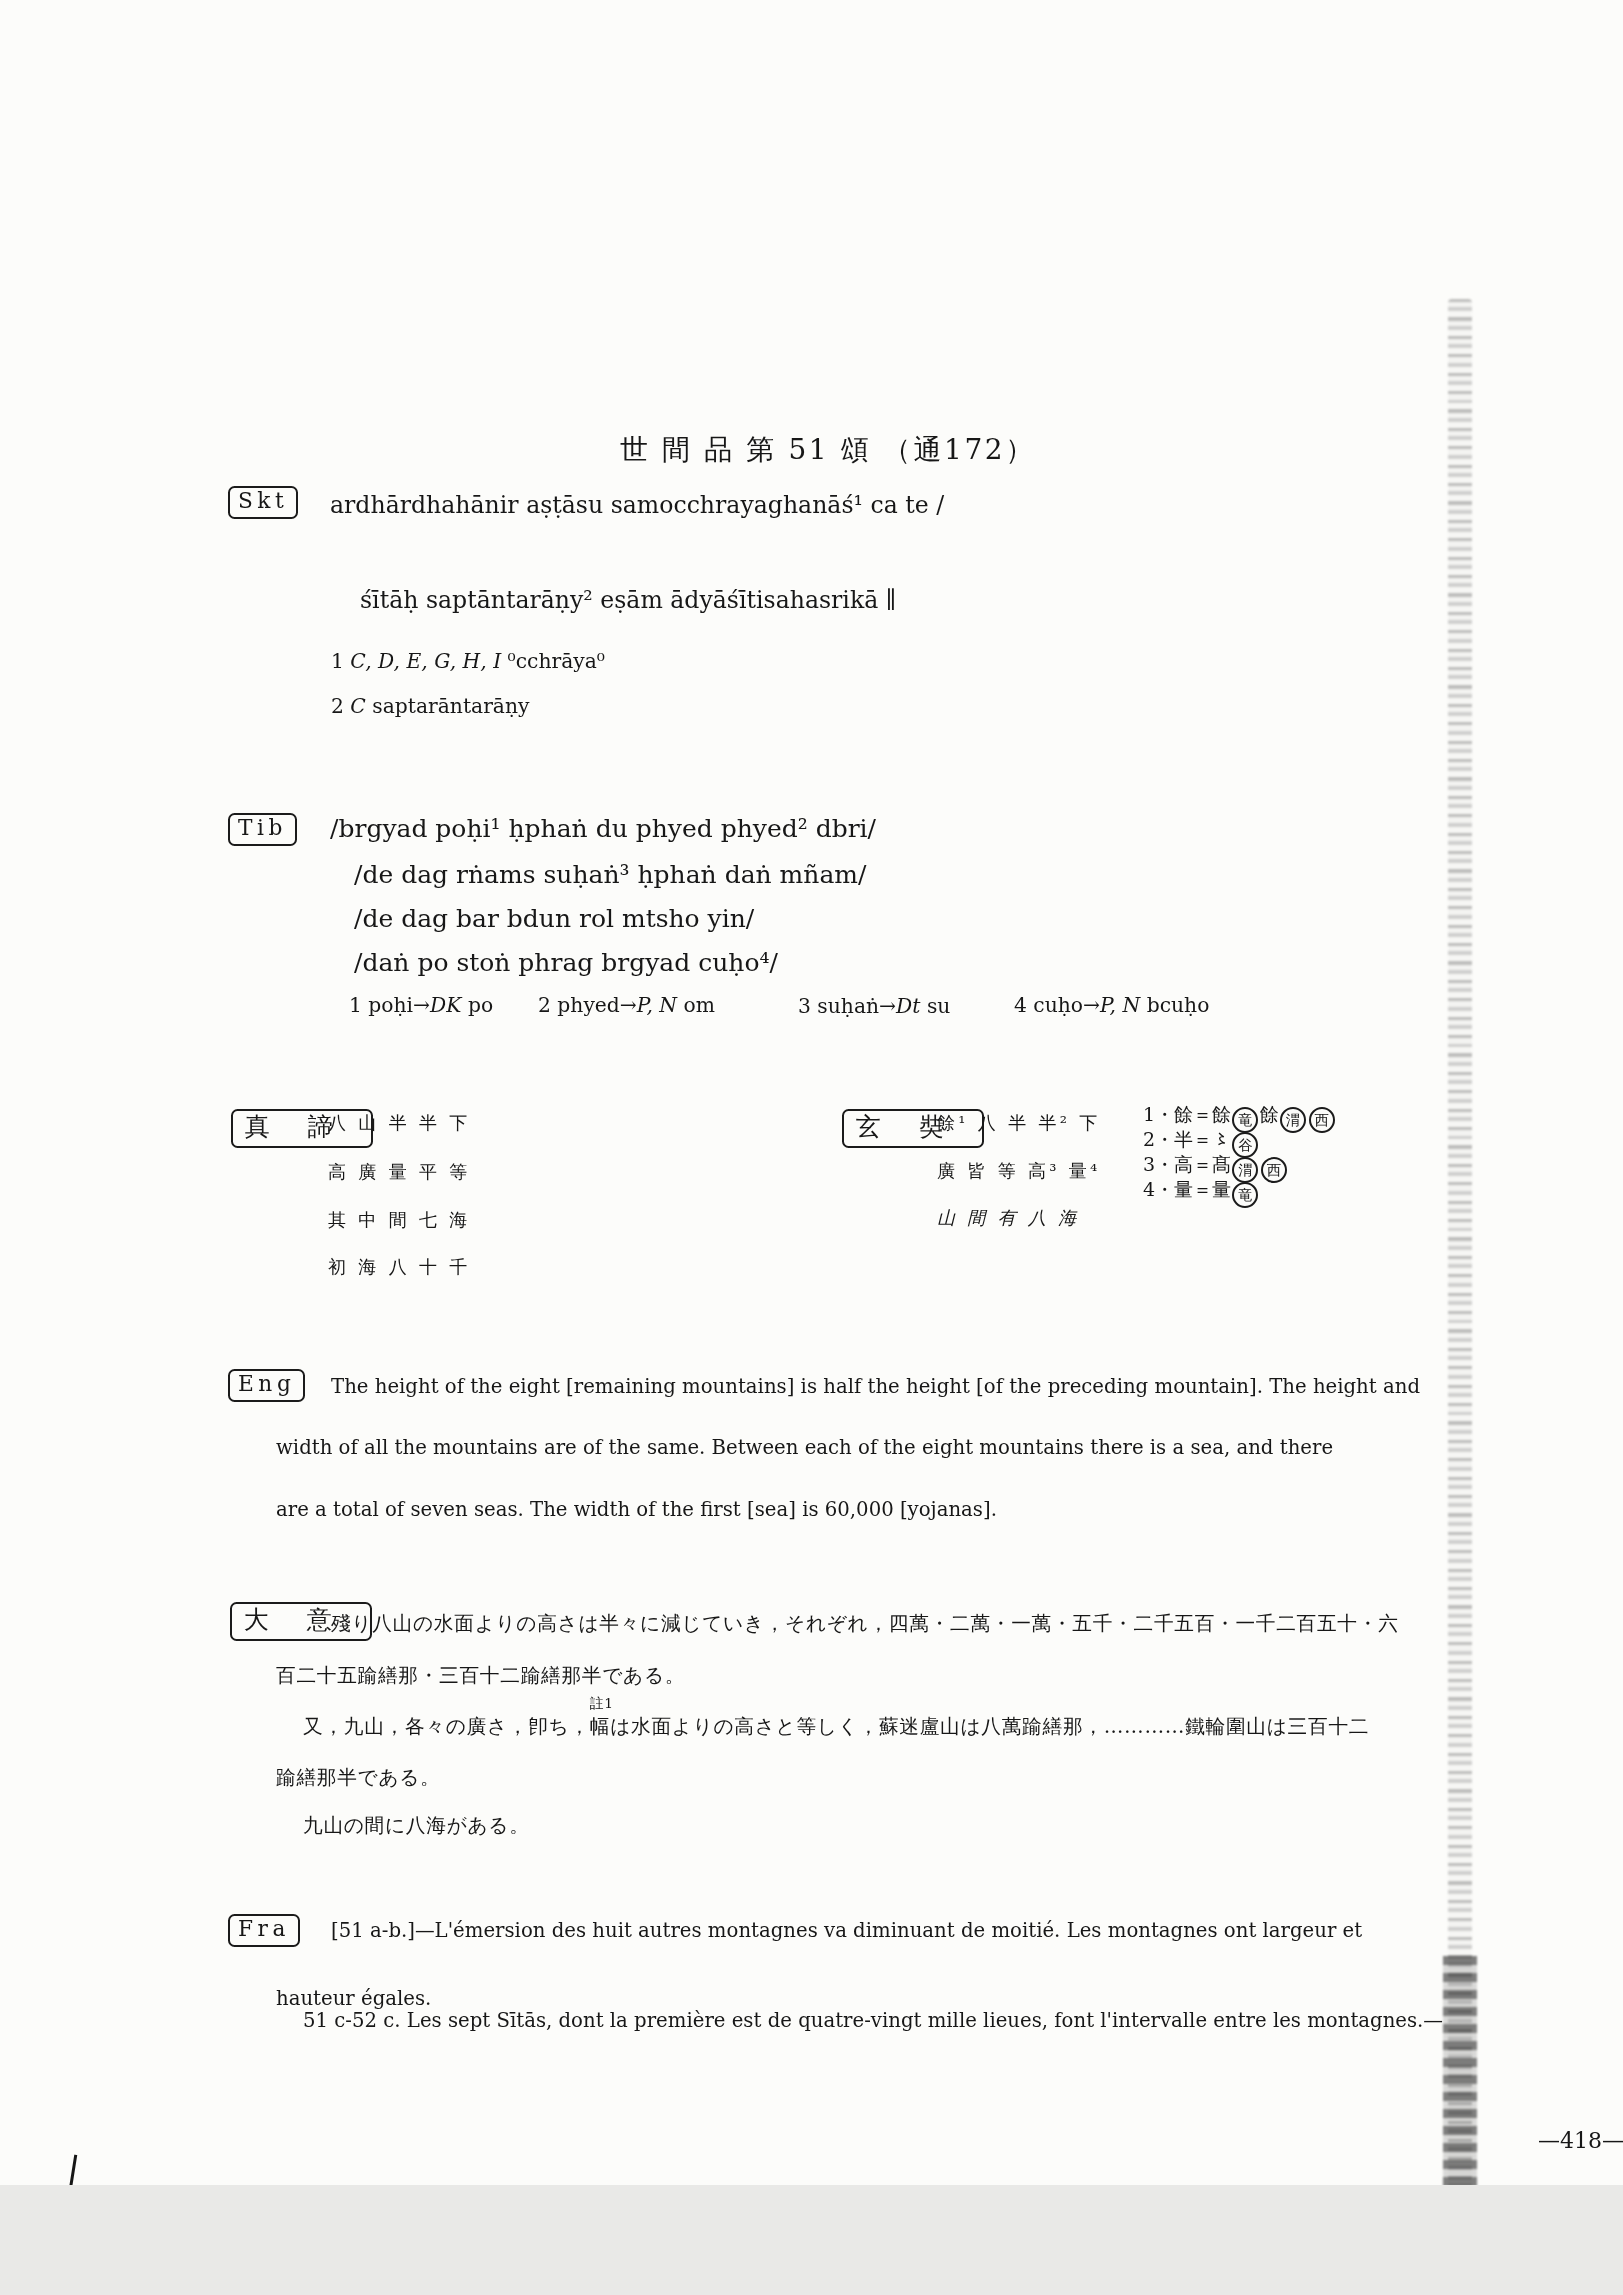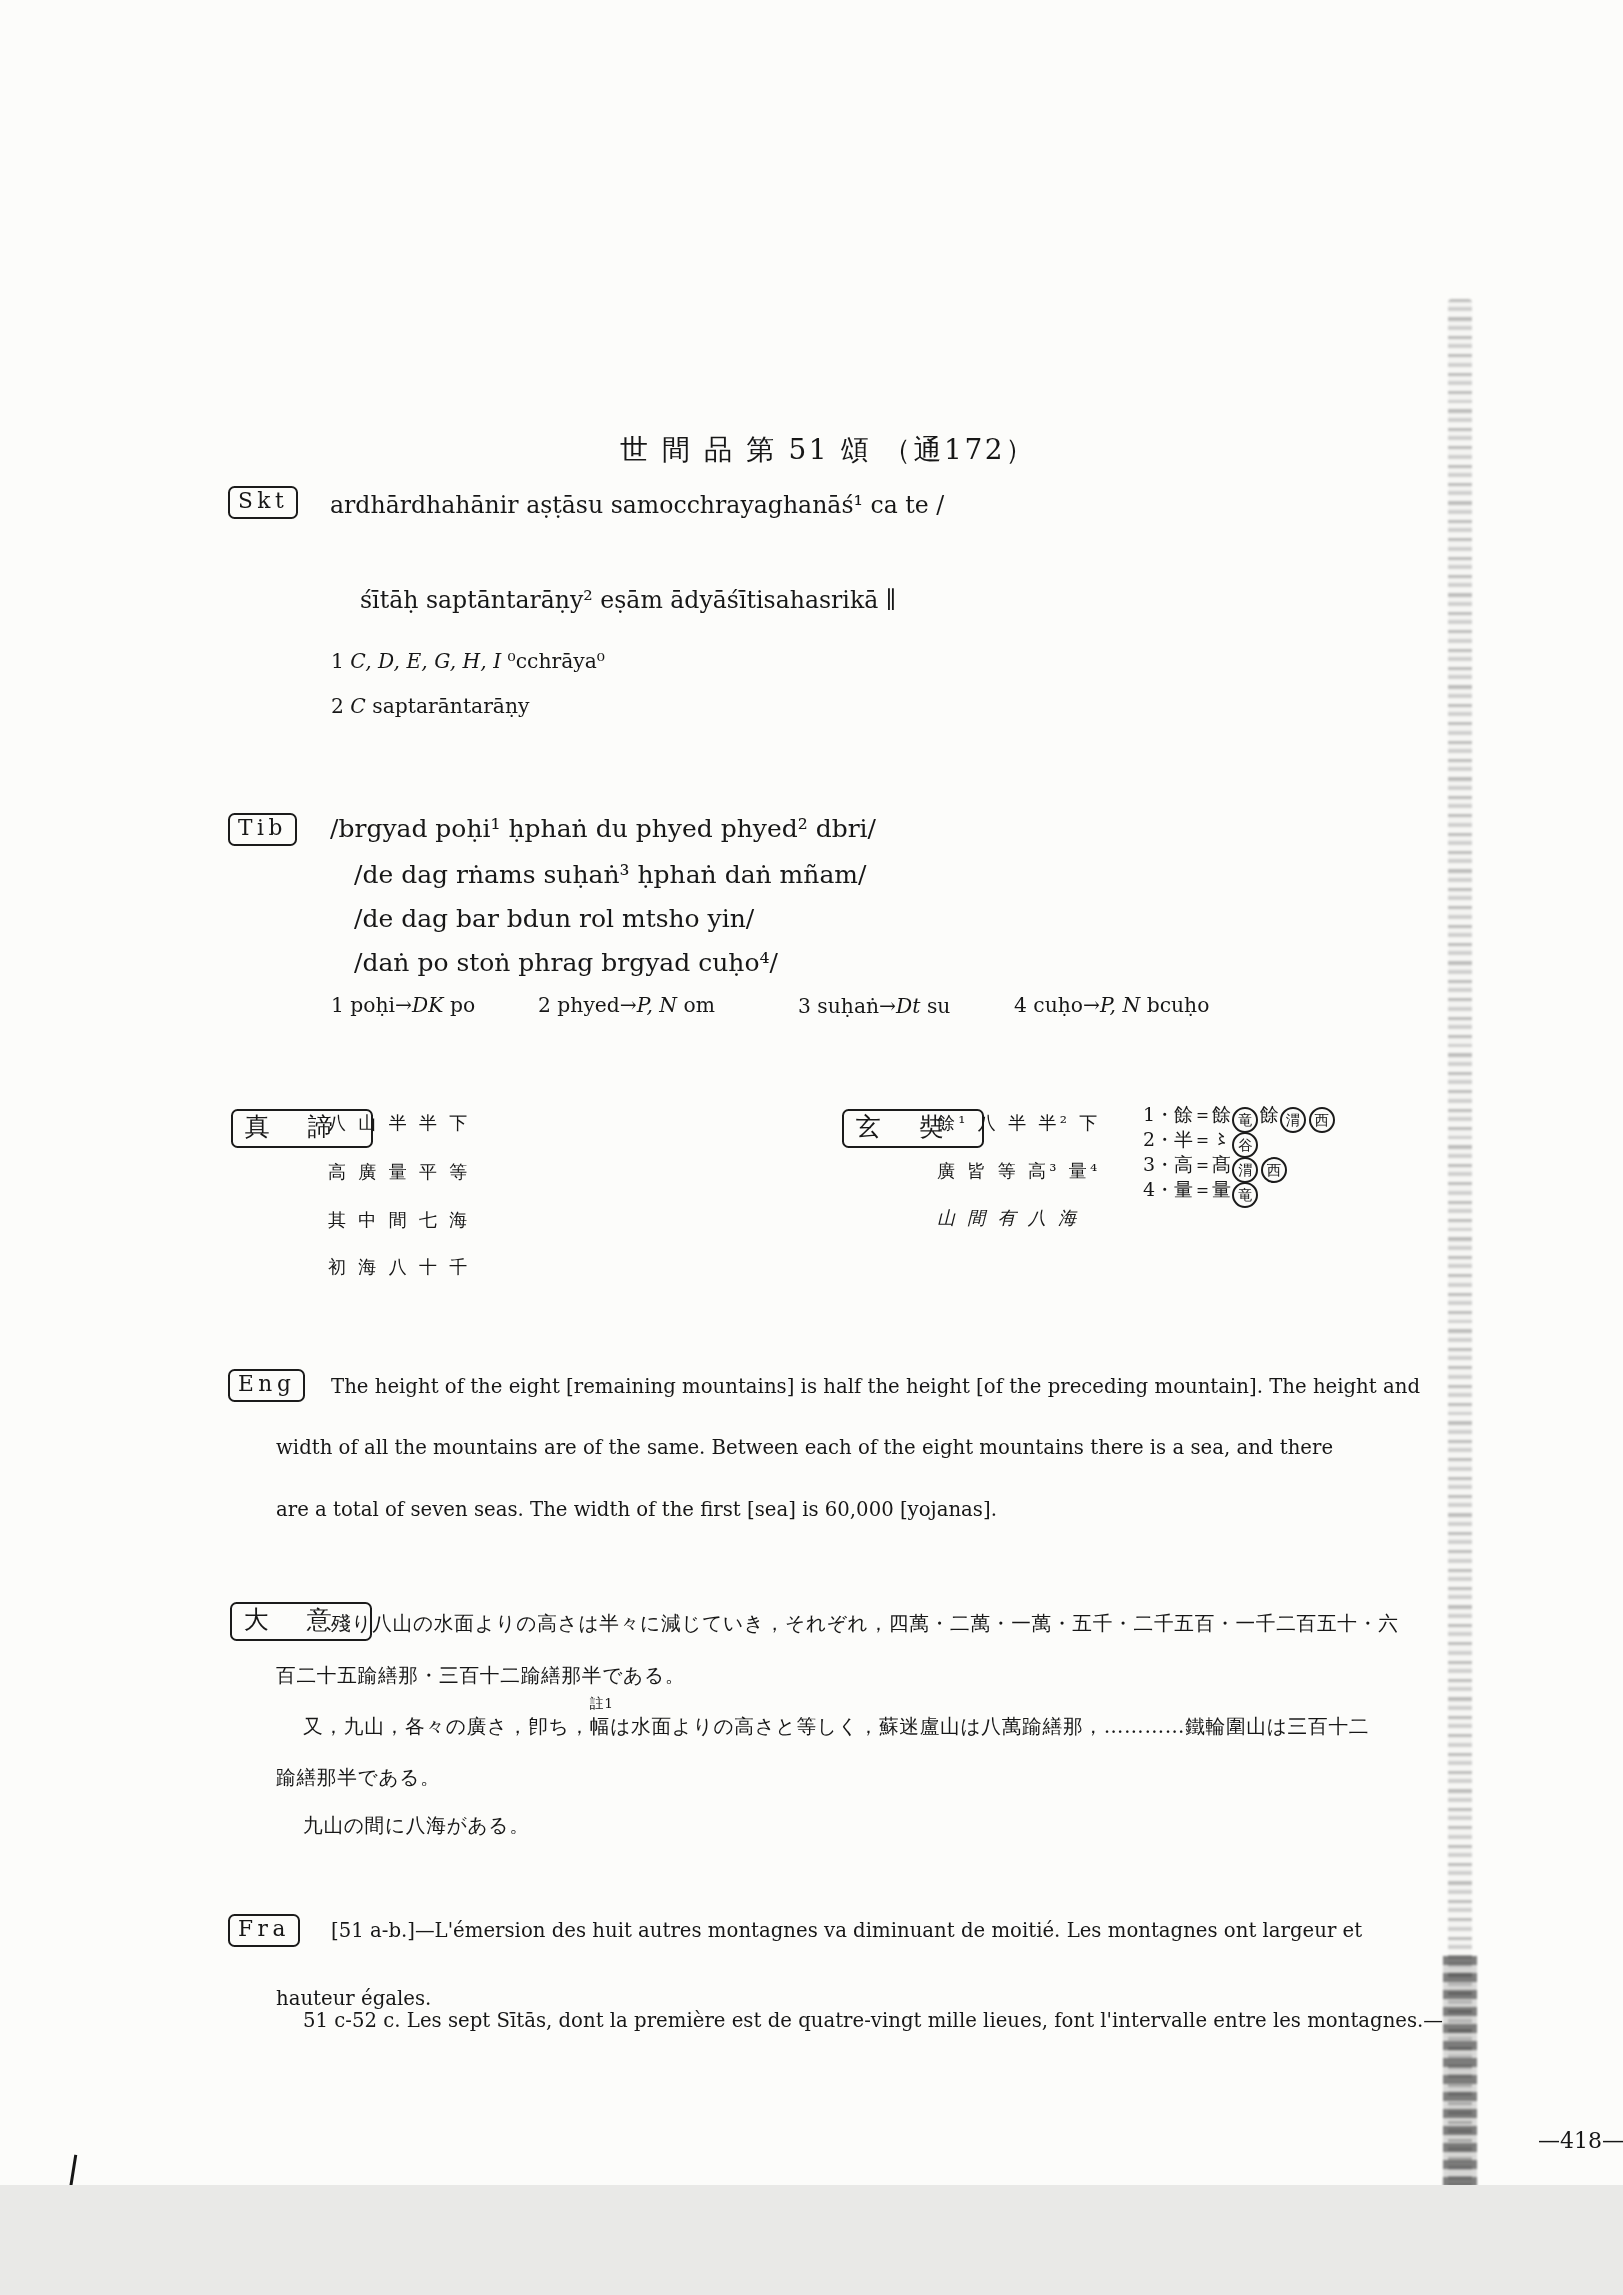--- a/index.html
+++ b/index.html
@@ -60,21 +60,21 @@
     <div class="abs note" style="left:331px;top:649px;"><span>1 </span><span class="sigla">C, D, E, G, H, I</span><span> ⁰cchrāya⁰</span></div>
     <div class="abs note" style="left:331px;top:694px;"><span>2 </span><span class="sigla">C</span><span> saptarāntarāṇy</span></div>
   </div>
 
   <div>
     <div class="abs label-box" style="left:228px;top:813px;">Tib</div>
     <div class="abs tib-line" style="left:330px;top:814px;">/brgyad poḥi¹ ḥphaṅ du phyed phyed² dbri/</div>
     <div class="abs tib-line" style="left:354px;top:860px;">/de dag rṅams suḥaṅ³ ḥphaṅ daṅ mñam/</div>
     <div class="abs tib-line" style="left:354px;top:904px;">/de dag bar bdun rol mtsho yin/</div>
     <div class="abs tib-line" style="left:354px;top:948px;">/daṅ po stoṅ phrag brgyad cuḥo⁴/</div>
-    <div class="abs note" style="left:331px;top:993px;"><span>1 poḥi→</span><span class="sigla">DK</span><span> po</span></div>
+    <div class="abs note" style="left:349px;top:993px;"><span>1 poḥi→</span><span class="sigla">DK</span><span> po</span></div>
     <div class="abs note" style="left:538px;top:993px;"><span>2 phyed→</span><span class="sigla">P, N</span><span> om</span></div>
     <div class="abs note" style="left:798px;top:994px;"><span>3 suḥaṅ→</span><span class="sigla">Dt</span><span> su</span></div>
     <div class="abs note" style="left:1014px;top:993px;"><span>4 cuḥo→</span><span class="sigla">P, N</span><span> bcuḥo</span></div>
   </div>
 
   <div>
     <div class="abs label-box cjk" style="left:231px;top:1109px;">真諦</div>
     <div class="abs cjk-verse" style="left:328px;top:1111px;">八 山 半 半 下</div>
     <div class="abs cjk-verse" style="left:328px;top:1160px;">高 廣 量 平 等</div>
     <div class="abs cjk-verse" style="left:328px;top:1208px;">其 中 間 七 海</div>

